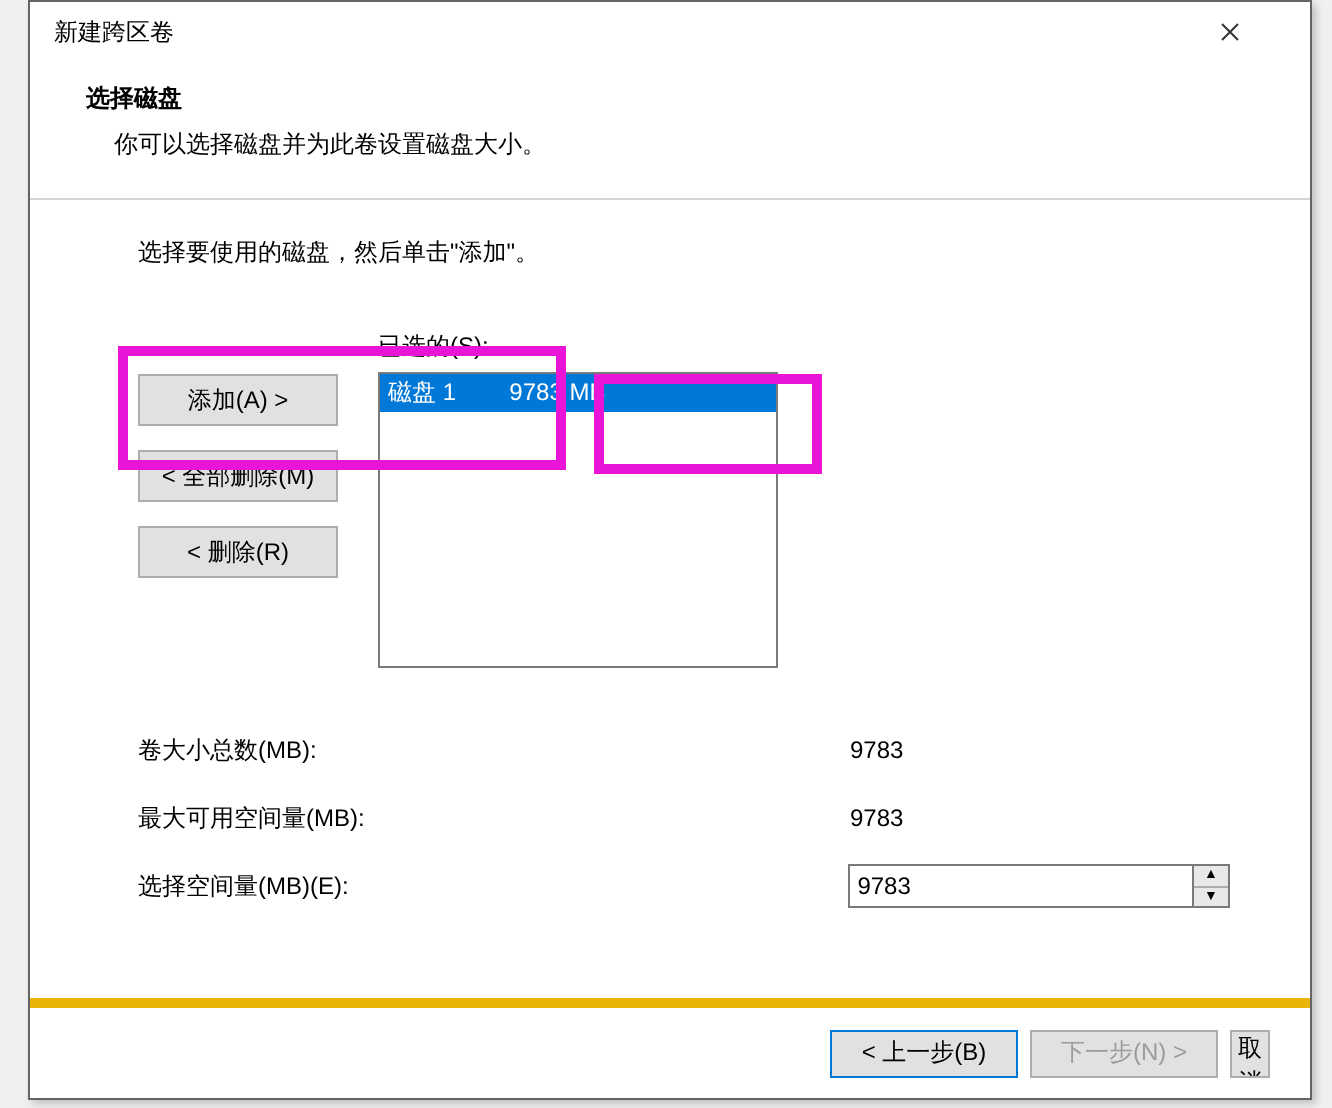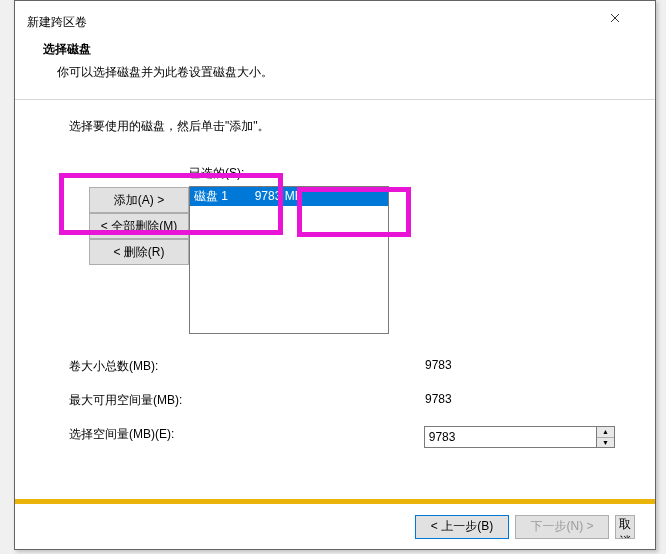--- a/index.html
+++ b/index.html
@@ -24,21 +24,21 @@
     left: 14px;
     width: 642px;
     height: 550px;
     background: #ffffff;
     border: 1px solid #646464;
     box-shadow: 2px 2px 4px rgba(0,0,0,0.2);
   }
   .titlebar {
     height: 30px;
     display: flex;
-    align-items: flex-end;
+    align-items: center;
     justify-content: space-between;
     padding: 0 20px 0 12px;
     font-size: 12px;
     color: #000;
   }
   .close-btn {
     width: 40px;
     height: 26px;
     display: flex;
     align-items: center;
@@ -60,21 +60,21 @@
   }
   .body {
     padding: 18px 40px 0 54px;
   }
   .instruction { margin-bottom: 30px; }
   .columns {
     display: flex;
     align-items: flex-start;
   }
   .col-left, .col-right { width: 200px; }
-  .col-mid { width: 120px; display: flex; flex-direction: column; align-items: flex-end; padding-top: 22px; gap: 0; }
+  .col-mid { width: 120px; display: flex; flex-direction: column; align-items: flex-start; padding-top: 22px; gap: 12px; }
   .col-mid button {
     width: 100px;
     height: 26px;
     background: #e1e1e1;
     border: 1px solid #adadad;
     font-family: inherit;
     font-size: 12px;
   }
   .listlabel { margin-bottom: 4px; display: block; }
   .listbox {
@@ -101,21 +101,21 @@
     pointer-events: none;
   }
   .hl1 { top: 172px; left: 44px; width: 224px; height: 62px; }
   .hl2 { top: 186px; left: 282px; width: 114px; height: 50px; }
 
   .fields {
     margin-top: 24px;
   }
   .fieldrow {
     display: flex;
-    align-items: flex-start;
+    align-items: center;
     height: 34px;
   }
   .fieldrow .flabel { width: 356px; }
   .fieldrow .fvalue {
     width: 172px;
   }
   .readonly {
     background: transparent;
     border: none;
   }

